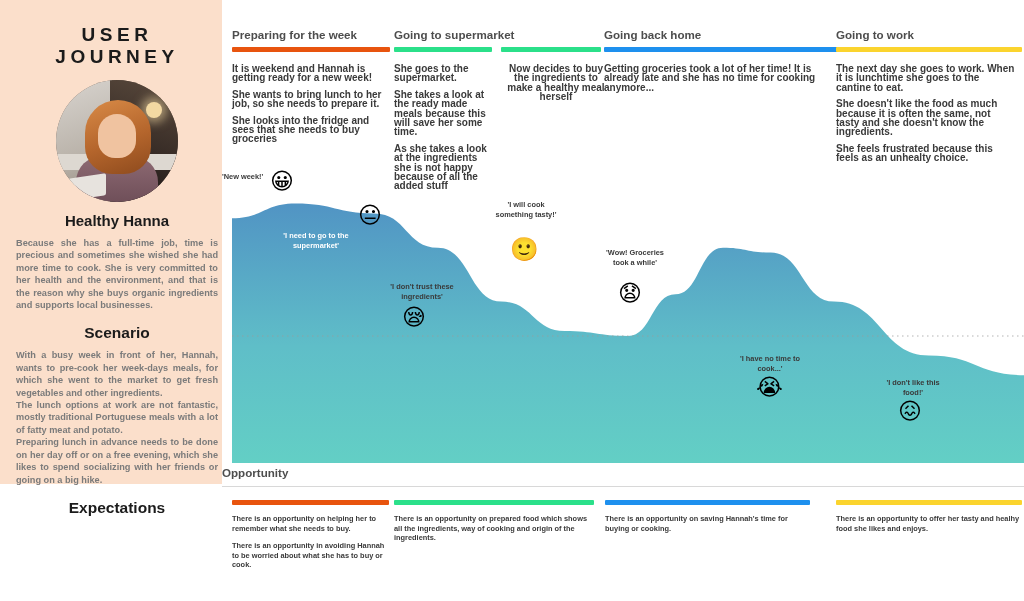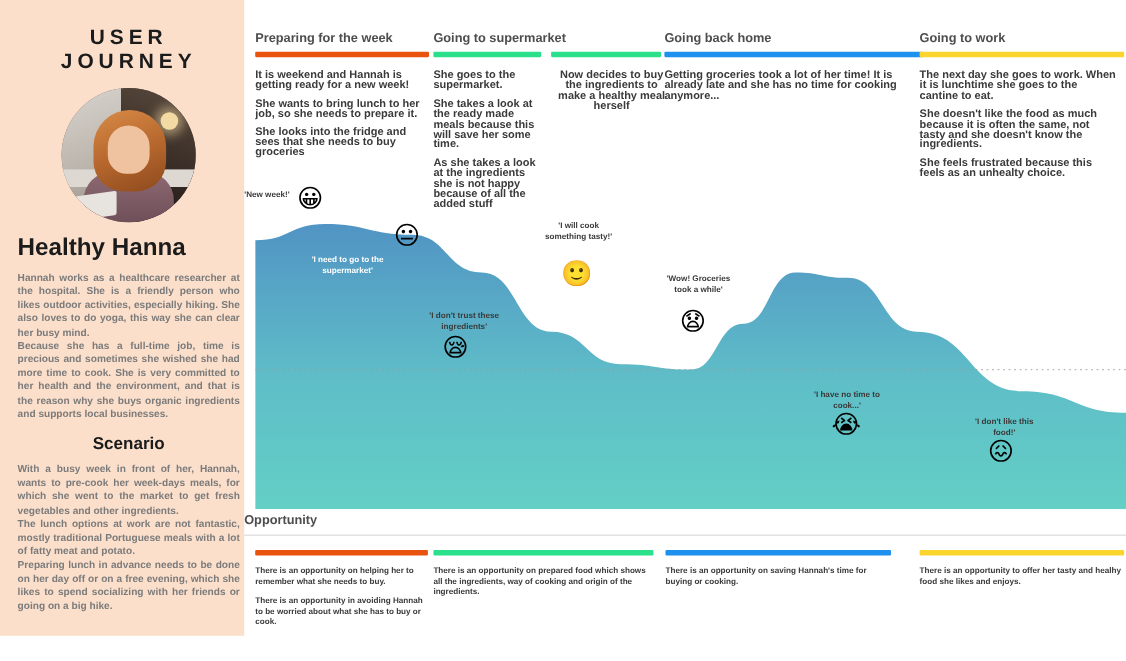--- a/index.html
+++ b/index.html
@@ -11,21 +11,21 @@
   }
   #page {
     position: relative;
     width: 1024px; height: 601px;
     background: #ffffff;
   }
 
   
   #sidebar {
     position: absolute; left: 0; top: 0;
-    width: 222px; height: 578px;
+    width: 222px; height: 484px;
     background: #FBDFCB;
     padding: 18px 4px 0 16px;
   }
   #journey-title {
     text-align: center;
     font-size: 19px;
     font-weight: 700;
     letter-spacing: 4.5px;
     color: #1b1b1b;
     margin-top: 6px;
@@ -69,22 +69,22 @@
   #avatar .body {
     position:absolute; left:50%; bottom:0; width:82px; height:46px;
     margin-left:-41px; border-radius:26px 26px 0 0;
     background: linear-gradient(180deg,#8e6a73 0%, #6f4f59 100%);
   }
   #avatar .laptop {
     position:absolute; left:12px; bottom:4px; width:38px; height:22px;
     background:#e7e3de; border-radius:2px; transform:skewY(-8deg);
   }
   #persona-name {
-    text-align:left;
-    font-size:22px; font-weight:700; color:#1b1b1b;
+    text-align:center;
+    font-size:15px; font-weight:700; color:#1b1b1b;
     margin-bottom:8px;
   }
   .sb-body {
     font-size:9.2px; line-height:12.4px;
     color:#7b7b7b; text-align:justify;
     font-weight:700;
   }
   .sb-body p { margin:0; }
   .sb-head {
     text-align:center; font-size:15.5px; font-weight:700;
@@ -164,31 +164,31 @@
       <div class="counter"></div>
       <div class="body"></div>
       <div class="hair"></div>
       <div class="face"></div>
       <div class="laptop"></div>
     </div>
 
     <div id="persona-name">Healthy Hanna</div>
 
     <div class="sb-body">
-      <p>Hannah works as a healthcare researcher at the hospital. She is a friendly person who likes outdoor activities, especially hiking. She also loves to do yoga, this way she can clear her busy mind.</p>
       <p>Because she has a full-time job, time is precious and sometimes she wished she had more time to cook. She is very committed to her health and the environment, and that is the reason why she buys organic ingredients and supports local businesses.</p>
     </div>
 
     <div class="sb-head">Scenario</div>
     <div class="sb-body">
       <p>With a busy week in front of her, Hannah, wants to pre-cook her week-days meals, for which she went to the market to get fresh vegetables and other ingredients.</p>
       <p>The lunch options at work are not fantastic, mostly traditional Portuguese meals with a lot of fatty meat and potato.</p>
       <p>Preparing lunch in advance needs to be done on her day off or on a free evening, which she likes to spend socializing with her friends or going on a big hike.</p>
     </div>
 
+    <div class="sb-head">Expectations</div>
 
   </aside>
 
   <main id="main">
 
     <section id="stages">
         <div class="stage" style="left: 10px; width: 158px;">
           <div class="stage-title">Preparing for the week</div>
           <div class="bars">
             <div class="bar" style="background: rgb(232, 84, 14); width: 158px;"></div>

